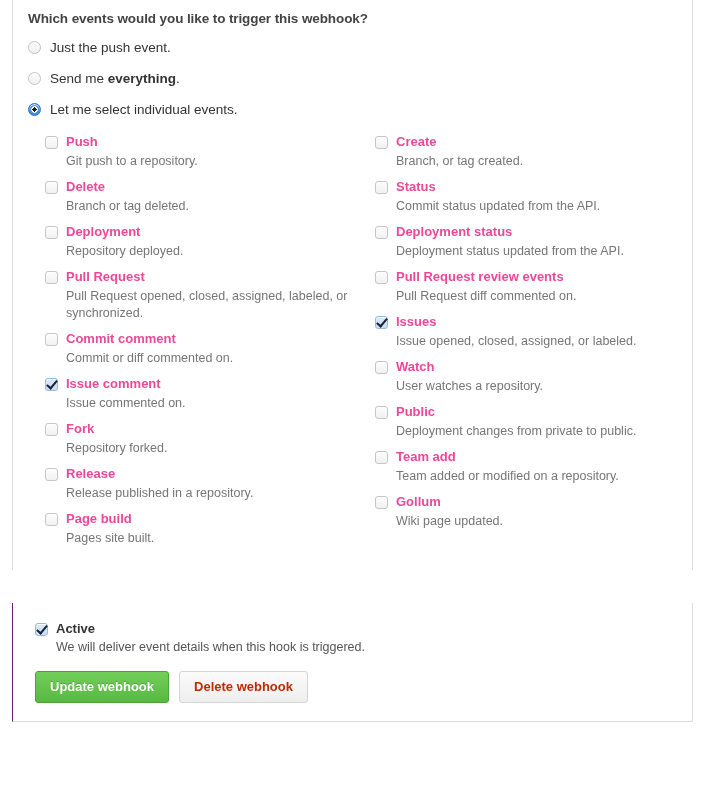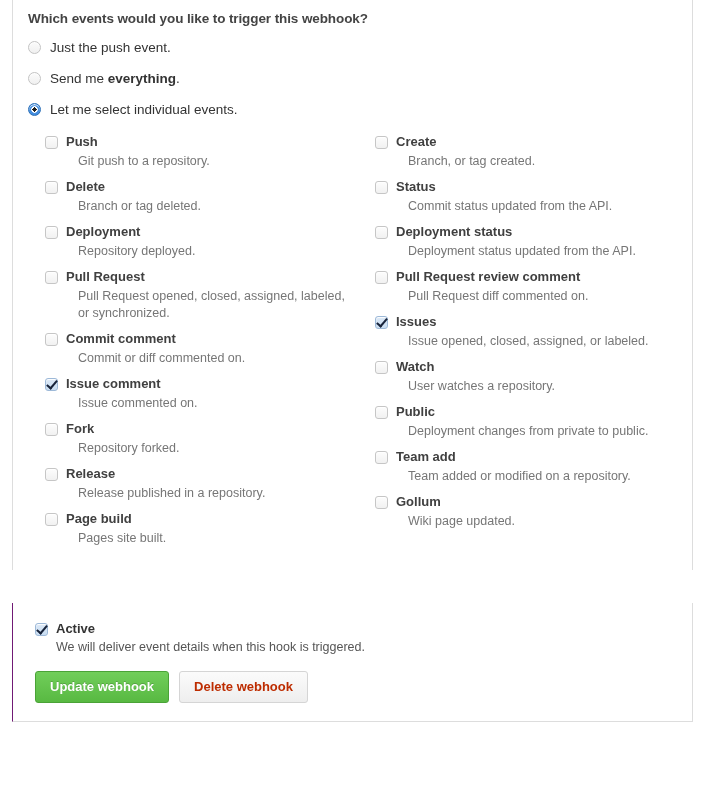--- a/index.html
+++ b/index.html
@@ -129,26 +129,26 @@
     width: 4px;
     height: 9px;
     border: solid #17233a;
     border-width: 0 2px 2px 0;
     transform: rotate(40deg);
   }
 
   .event-name {
     font-weight: bold;
     font-size: 13px;
-    color: #404040;
+    color: #ec4899;
     line-height: 16px;
   }
 
   .event-desc {
-    margin: 3px 0 0 33px;
+    margin: 3px 0 0 21px;
     font-size: 12.5px;
     color: #767676;
     line-height: 17px;
     max-width: 300px;
   }
 
   
   .divider {
     position: absolute;
     left: 12px;
@@ -327,21 +327,21 @@
             <div class="event">
               <div class="event-head">
                 <span class="cb"></span>
                 <span class="event-name">Deployment status</span>
               </div>
               <div class="event-desc">Deployment status updated from the API.</div>
             </div>
             <div class="event">
               <div class="event-head">
                 <span class="cb"></span>
-                <span class="event-name">Pull Request review comment</span>
+                <span class="event-name">Pull Request review events</span>
               </div>
               <div class="event-desc">Pull Request diff commented on.</div>
             </div>
             <div class="event">
               <div class="event-head">
                 <span class="cb checked"></span>
                 <span class="event-name">Issues</span>
               </div>
               <div class="event-desc">Issue opened, closed, assigned, or labeled.</div>
             </div>

